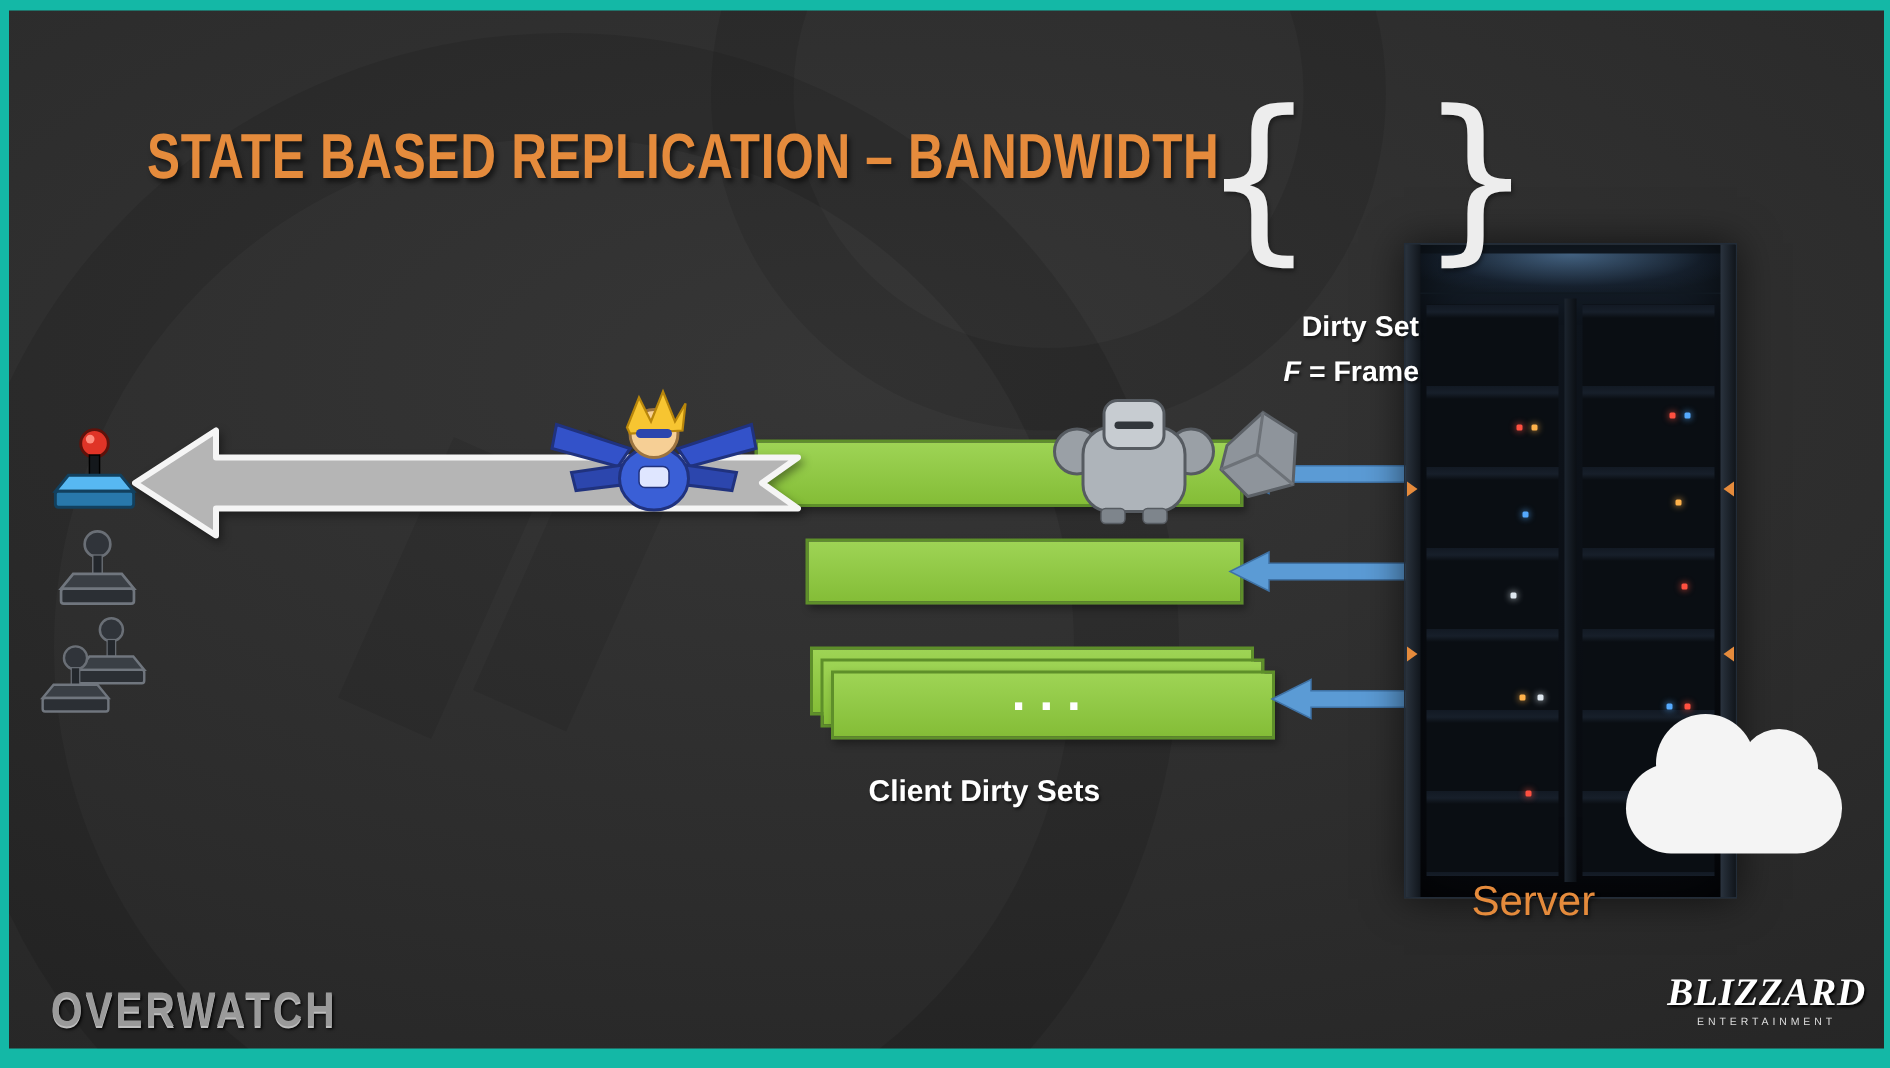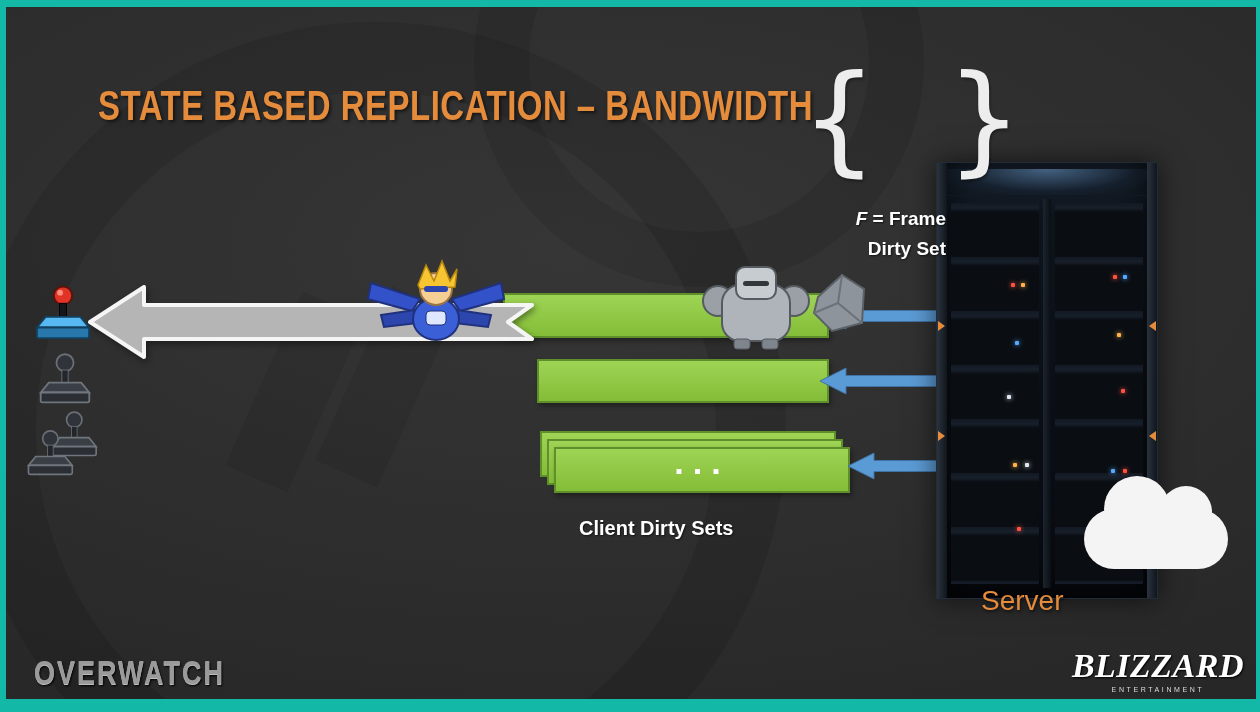--- a/index.html
+++ b/index.html
@@ -81,42 +81,42 @@
   .server-label{position:absolute;left:975px;top:578px;color:#E58B3C;font-size:28px;z-index:6;
     text-shadow:1px 2px 3px rgba(0,0,0,.5);}
   .cds-label{position:absolute;left:573px;top:510px;color:#fff;font-size:20px;font-weight:bold;z-index:6;
     text-shadow:1px 1px 2px rgba(0,0,0,.6);}
 
   
   .ow-logo{position:absolute;left:28px;top:648px;color:#9a9a9a;font-size:27px;font-weight:bold;
     letter-spacing:2px;transform:scaleY(1.2);transform-origin:left top;z-index:6;
     text-shadow:0 1px 0 #bdbdbd,1px 2px 2px #000;}
   .blz{position:absolute;right:12px;top:640px;text-align:center;z-index:6;}
-  .blz .word{font-family:"Liberation Serif",serif;font-style:italic;font-weight:bold;font-size:34px;
+  .blz .word{font-family:"Liberation Serif",serif;font-style:italic;font-weight:bold;font-size:26px;
     color:#fff;letter-spacing:.5px;text-shadow:1px 1px 2px #000;}
   .blz .sub{font-size:7px;color:#ddd;letter-spacing:2.6px;margin-top:1px;}
 </style>
 </head>
 <body>
 
 <div class="stage">
 <div class="slide">
 
   <div class="wm-ring wm-big"></div>
   <div class="wm-ring wm-small"></div>
   <div class="wm-bar" style="left:255px;top:290px;width:68px;height:190px;transform:rotate(24deg);"></div>
   <div class="wm-bar" style="left:345px;top:285px;width:68px;height:190px;transform:rotate(24deg);"></div>
 
   <div class="title">STATE BASED REPLICATION – BANDWIDTH</div>
 
   <div class="brace brace-left">{</div>
   <div class="brace brace-right">}</div>
   <div class="frame-note">
+    <div>Dirty Set</div>
     <div><span class="sym">F</span><span> = Frame</span></div>
-    <div>Dirty Set</div>
   </div>
 
   <div class="gbar bar1"></div>
   <div class="gbar bar2"></div>
   <div class="stack">
     <div class="layer l-back"></div>
     <div class="layer l-mid"></div>
     <div class="layer l-front">
       <div class="ellipsis">...</div>
     </div>

